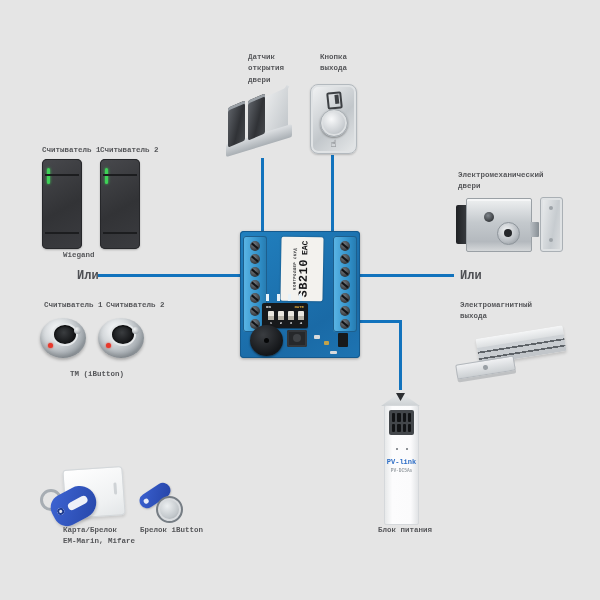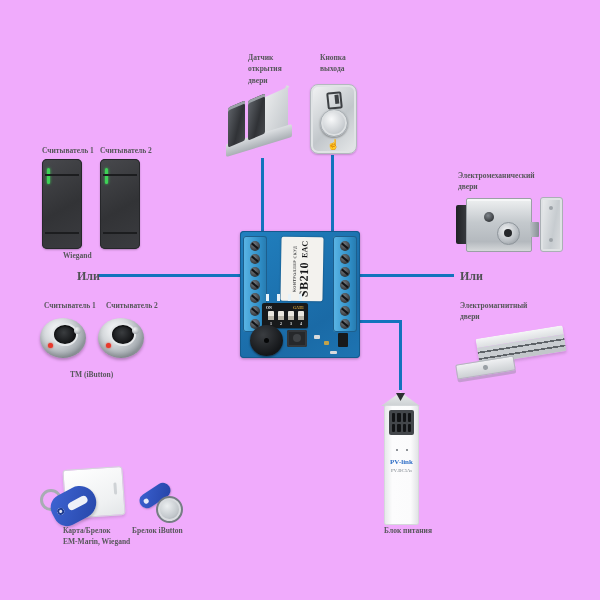--- a/index.html
+++ b/index.html
@@ -1,17 +1,17 @@
 <!DOCTYPE html>
 <html><head>
 <meta charset="utf-8">
 <style>
   html,body { margin:0; padding:0; background:#fff; }
-  .canvas { position:relative; width:600px; height:600px; background:#f0abfc;
-            font-family:Liberation Serif, serif; overflow:hidden; }
+  .canvas { position:relative; width:600px; height:600px; background:#e5e5e5;
+            font-family:Liberation Mono, monospace; overflow:hidden; }
 
   
   .lbl { position:absolute; font-size:7.5px; line-height:1.5; font-weight:700;
          color:#56575a; white-space:pre-line; }
   .or  { position:absolute; font-size:12px; font-weight:700; color:#4f5054; }
 
   
   .line { position:absolute; background:#1273bd; }
 
   
@@ -308,37 +308,37 @@
       <div class="eml-cyl"></div>
     </div>
     <div class="eml-bolt"></div>
     <div class="eml-strike">
       <i style="top:8px"></i>
       <i style="top:40px"></i>
     </div>
   </div>
 
   <div class="lbl" style="left:460px;top:300px">Электромагнитный
-двери</div>
+выхода</div>
   <div class="mag">
     <div class="mag-bar">
       <div class="top"></div>
       <div class="front"></div>
     </div>
     <div class="mag-plate"></div>
   </div>
 
   <div class="card"></div>
   <div class="fob-ring"></div>
   <div class="fob-body"></div>
   <div class="lbl" style="left:63px;top:525px">Карта/Брелок
-EM-Marin, Wiegand</div>
+EM-Marin, Mifare</div>
   <div class="ib-handle"></div>
   <div class="ib-button"></div>
-  <div class="lbl" style="left:132px;top:525px">Брелок iButton</div>
+  <div class="lbl" style="left:140px;top:525px">Брелок iButton</div>
 
   <div class="psu">
     <div class="psu-roof"></div>
     <div class="psu-notch"></div>
     <div class="psu-body">
       <div class="psu-grille">
         <i></i>
           <i></i>
           <i></i>
           <i></i>

